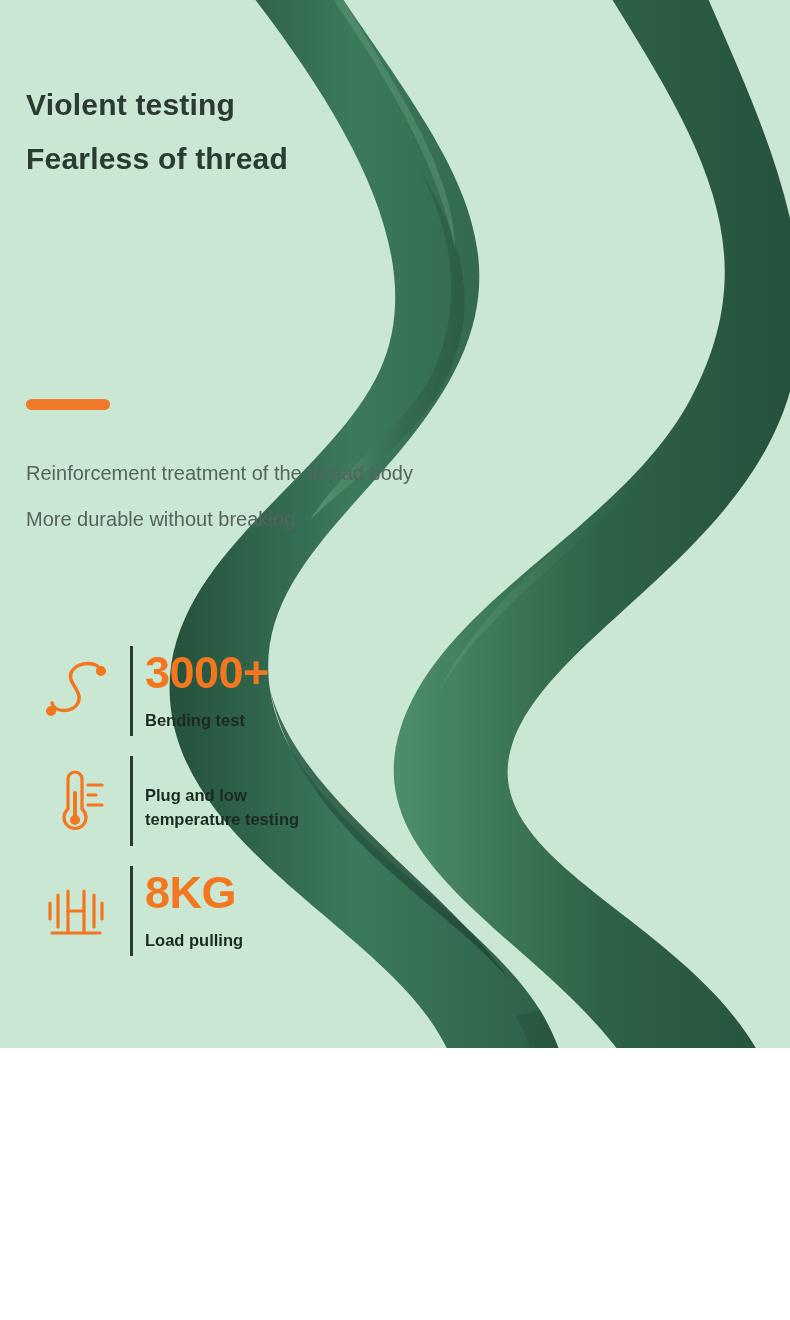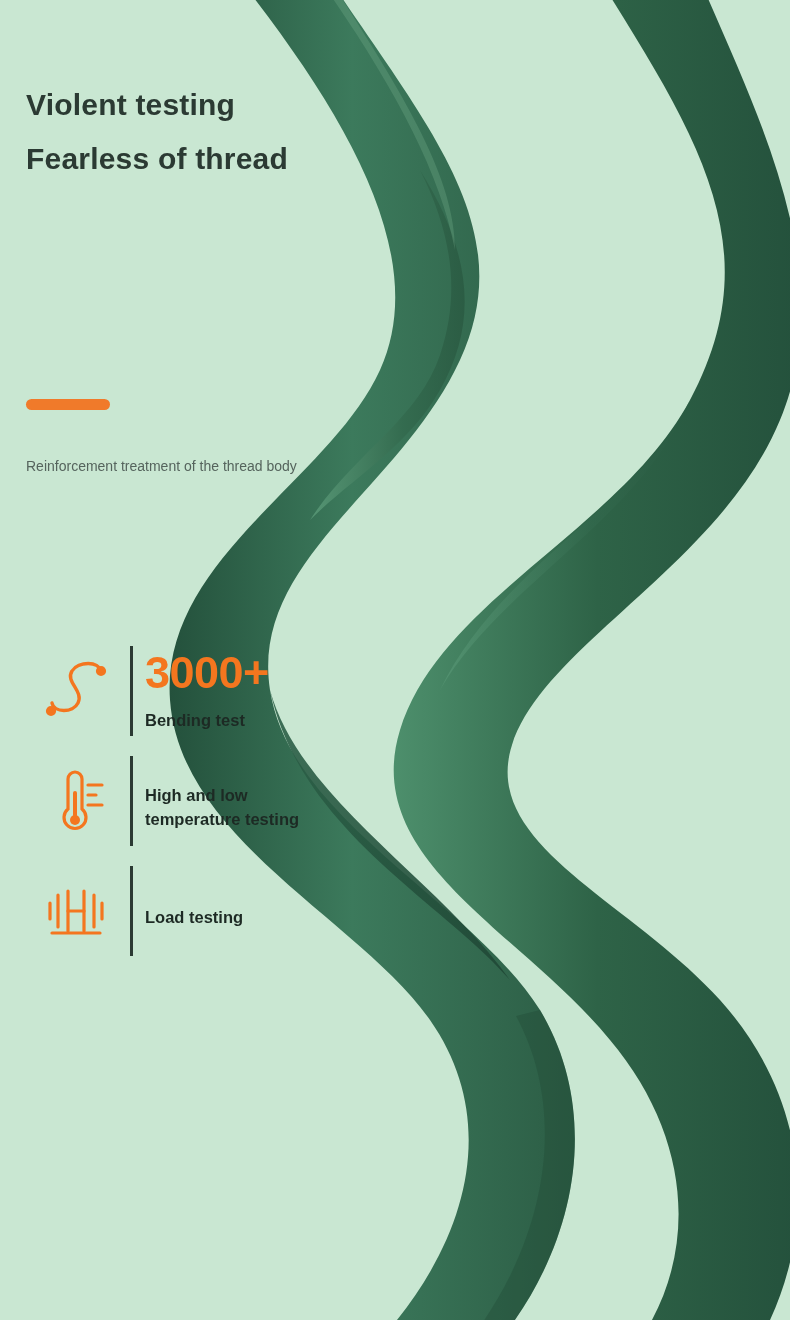--- a/index.html
+++ b/index.html
@@ -5,21 +5,21 @@
   * { box-sizing: border-box; margin: 0; padding: 0; }
   html, body {
     width: 790px;
     height: 1320px;
     overflow: hidden;
     font-family: "Liberation Sans", sans-serif;
   }
   #poster {
     position: relative;
     width: 790px;
-    height: 1320px;
+    height: 1048px;
     background: #c9e7d2;
     overflow: hidden;
   }
 
   
   .ribbon-layer {
     position: absolute;
     inset: 0;
     width: 790px;
     height: 1320px;
@@ -57,21 +57,21 @@
     height: 11px;
     border-radius: 6px;
     background: #f07a2a;
   }
 
   .subtext {
     position: absolute;
     left: 26px;
     top: 450px;
     color: #55645d;
-    font-size: 14px;
+    font-size: 20px;
     line-height: 2.3;
     font-weight: 400;
   }
   .subtext span { display: block; white-space: nowrap; }
 
   
   .stats {
     position: absolute;
     left: 30px;
     top: 636px;
@@ -176,20 +176,21 @@
 
     <div class="headline">
       <span>Violent testing</span>
       <span class="line2">Fearless of thread</span>
     </div>
 
     <div class="orange-rule"></div>
 
     <div class="subtext">
       <span>Reinforcement treatment of the thread body</span>
+      <span>More durable without breaking</span>
     </div>
 
     <div class="stats">
 
       <div class="stat-row">
         <div class="stat-icon">
           <svg width="76" height="76" viewBox="0 0 76 76" fill="none" stroke="#f4761f" stroke-width="3.4" stroke-linecap="round">
             <path d="M62 18 C62 8, 40 8, 34 18 C27 29, 46 38, 40 50 C35 60, 16 60, 14 50"></path>
             <circle cx="63" cy="18" r="3.4" fill="#f4761f"></circle>
             <circle cx="13" cy="58" r="3.4" fill="#f4761f"></circle>
@@ -209,39 +210,40 @@
             <path d="M30 16 a7 7 0 0 1 14 0 v30 a11 11 0 1 1 -14 0 Z"></path>
             <circle cx="37" cy="57" r="5" fill="#f4761f" stroke="none"></circle>
             <path d="M37 30 v22" stroke-width="4"></path>
             <path d="M50 22 H64"></path>
               <path d="M50 32 H58"></path>
               <path d="M50 42 H64"></path>
           </svg>
         </div>
         <div class="stat-bar"></div>
         <div class="stat-text">
-          <div class="stat-label">High and low
+          <div class="stat-label">Plug and low
 temperature testing</div>
         </div>
       </div>
 
       <div class="stat-row">
         <div class="stat-icon">
           <svg width="76" height="76" viewBox="0 0 76 76" fill="none" stroke="#f4761f" stroke-width="3.2" stroke-linecap="round" stroke-linejoin="round">
             <path d="M20 22 V54"></path>
               <path d="M30 18 V58"></path>
             <path d="M56 22 V54"></path>
               <path d="M46 18 V58"></path>
             <path d="M30 38 H46"></path>
             <path d="M12 30 V46"></path>
               <path d="M64 30 V46"></path>
             <path d="M14 60 H62"></path>
           </svg>
         </div>
         <div class="stat-bar"></div>
         <div class="stat-text">
-          <div class="stat-label">Load testing</div>
+          <div class="stat-value">8KG</div>
+          <div class="stat-label">Load pulling</div>
         </div>
       </div>
 
     </div>
   </div>
 </div>
 
 </body></html>

